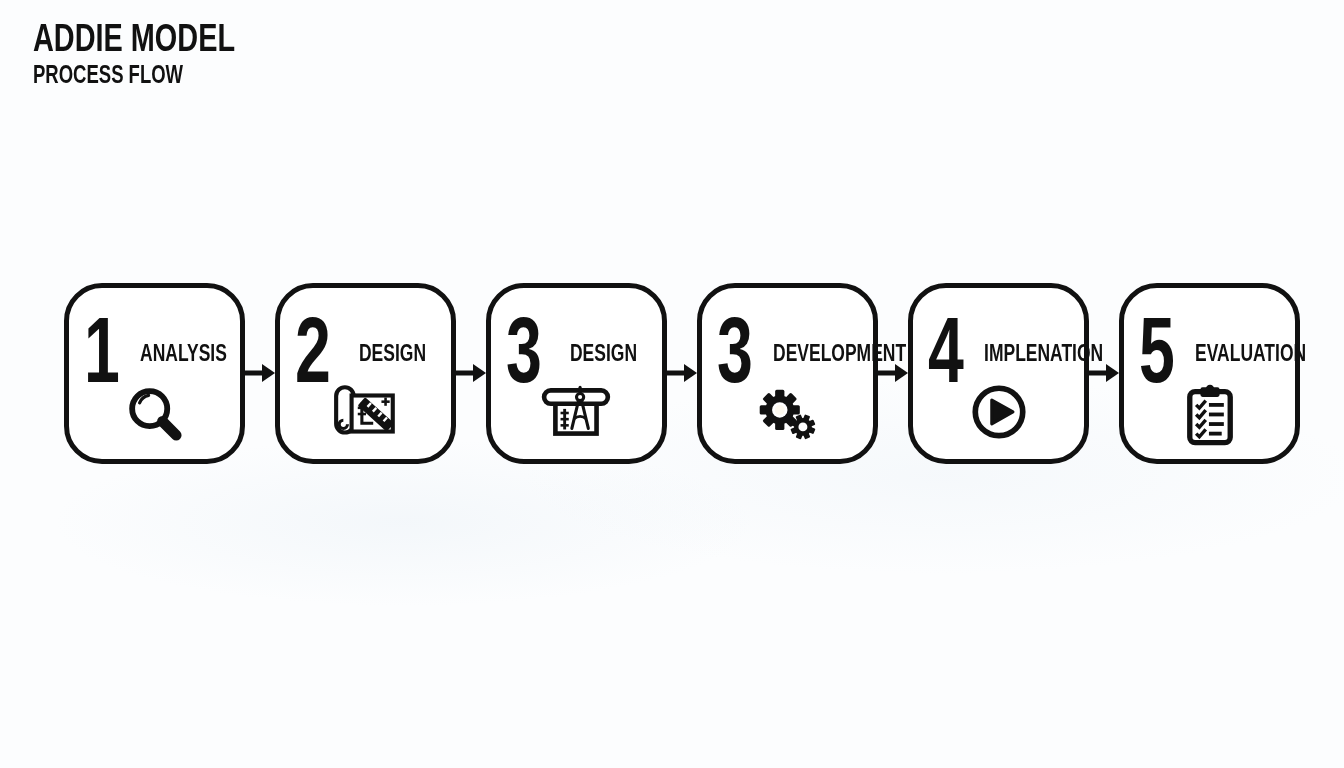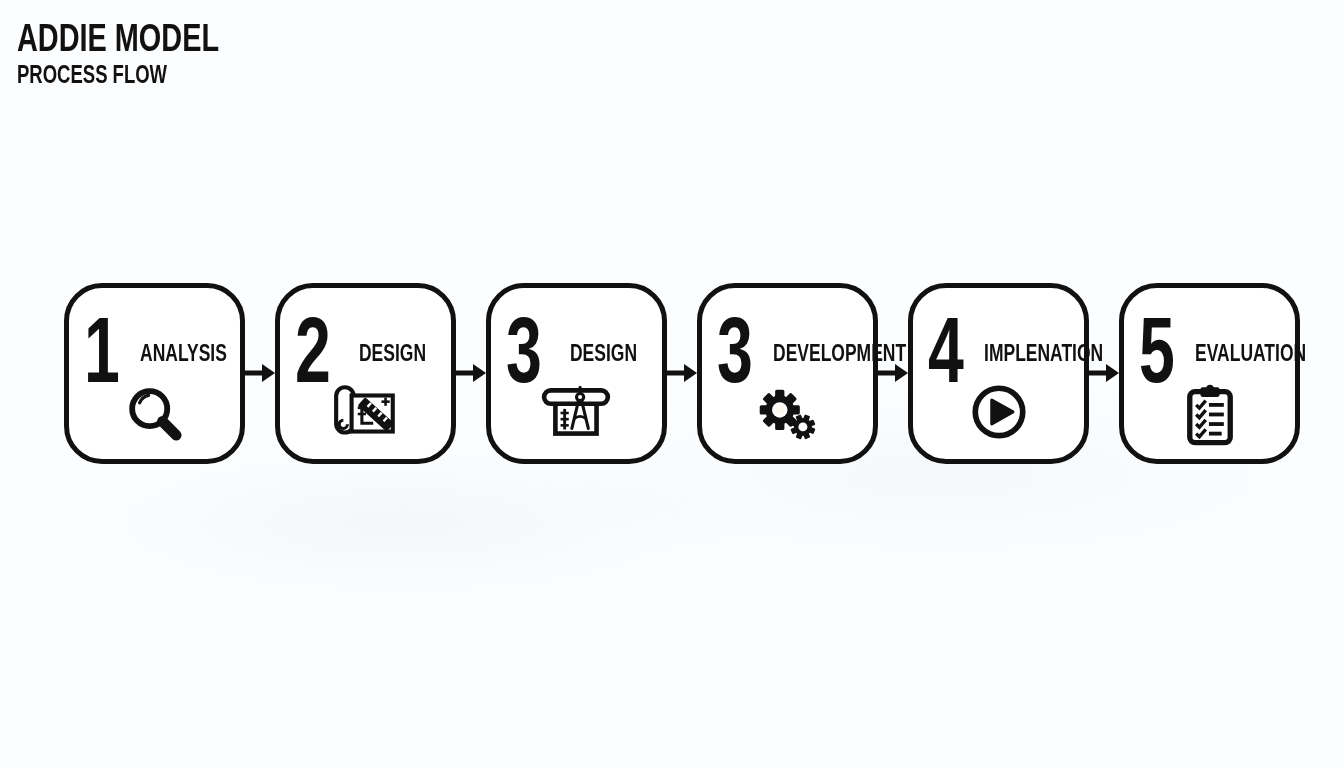--- a/index.html
+++ b/index.html
@@ -7,21 +7,21 @@
   body {
     font-family: "Liberation Sans", sans-serif;
     background:
       radial-gradient(ellipse 500px 120px at 30% 68%, rgba(205,222,235,.18), transparent 70%),
       radial-gradient(ellipse 600px 140px at 70% 62%, rgba(205,222,235,.14), transparent 70%),
       #fcfdfe;
     color:#111;
     position:relative;
   }
 
-  .title-block { position:absolute; left:17px; top:18px; }
+  .title-block { position:absolute; left:33px; top:18px; }
   .title-main {
     font-size:39px; font-weight:800; letter-spacing:0px; line-height:1.05;
     transform:scaleX(.74); transform-origin:left top; white-space:nowrap;
   }
   .title-sub {
     font-size:25px; font-weight:800; line-height:1.1; margin-top:2px;
     transform:scaleX(.74); transform-origin:left top; white-space:nowrap;
   }
 
   .flow-row {

